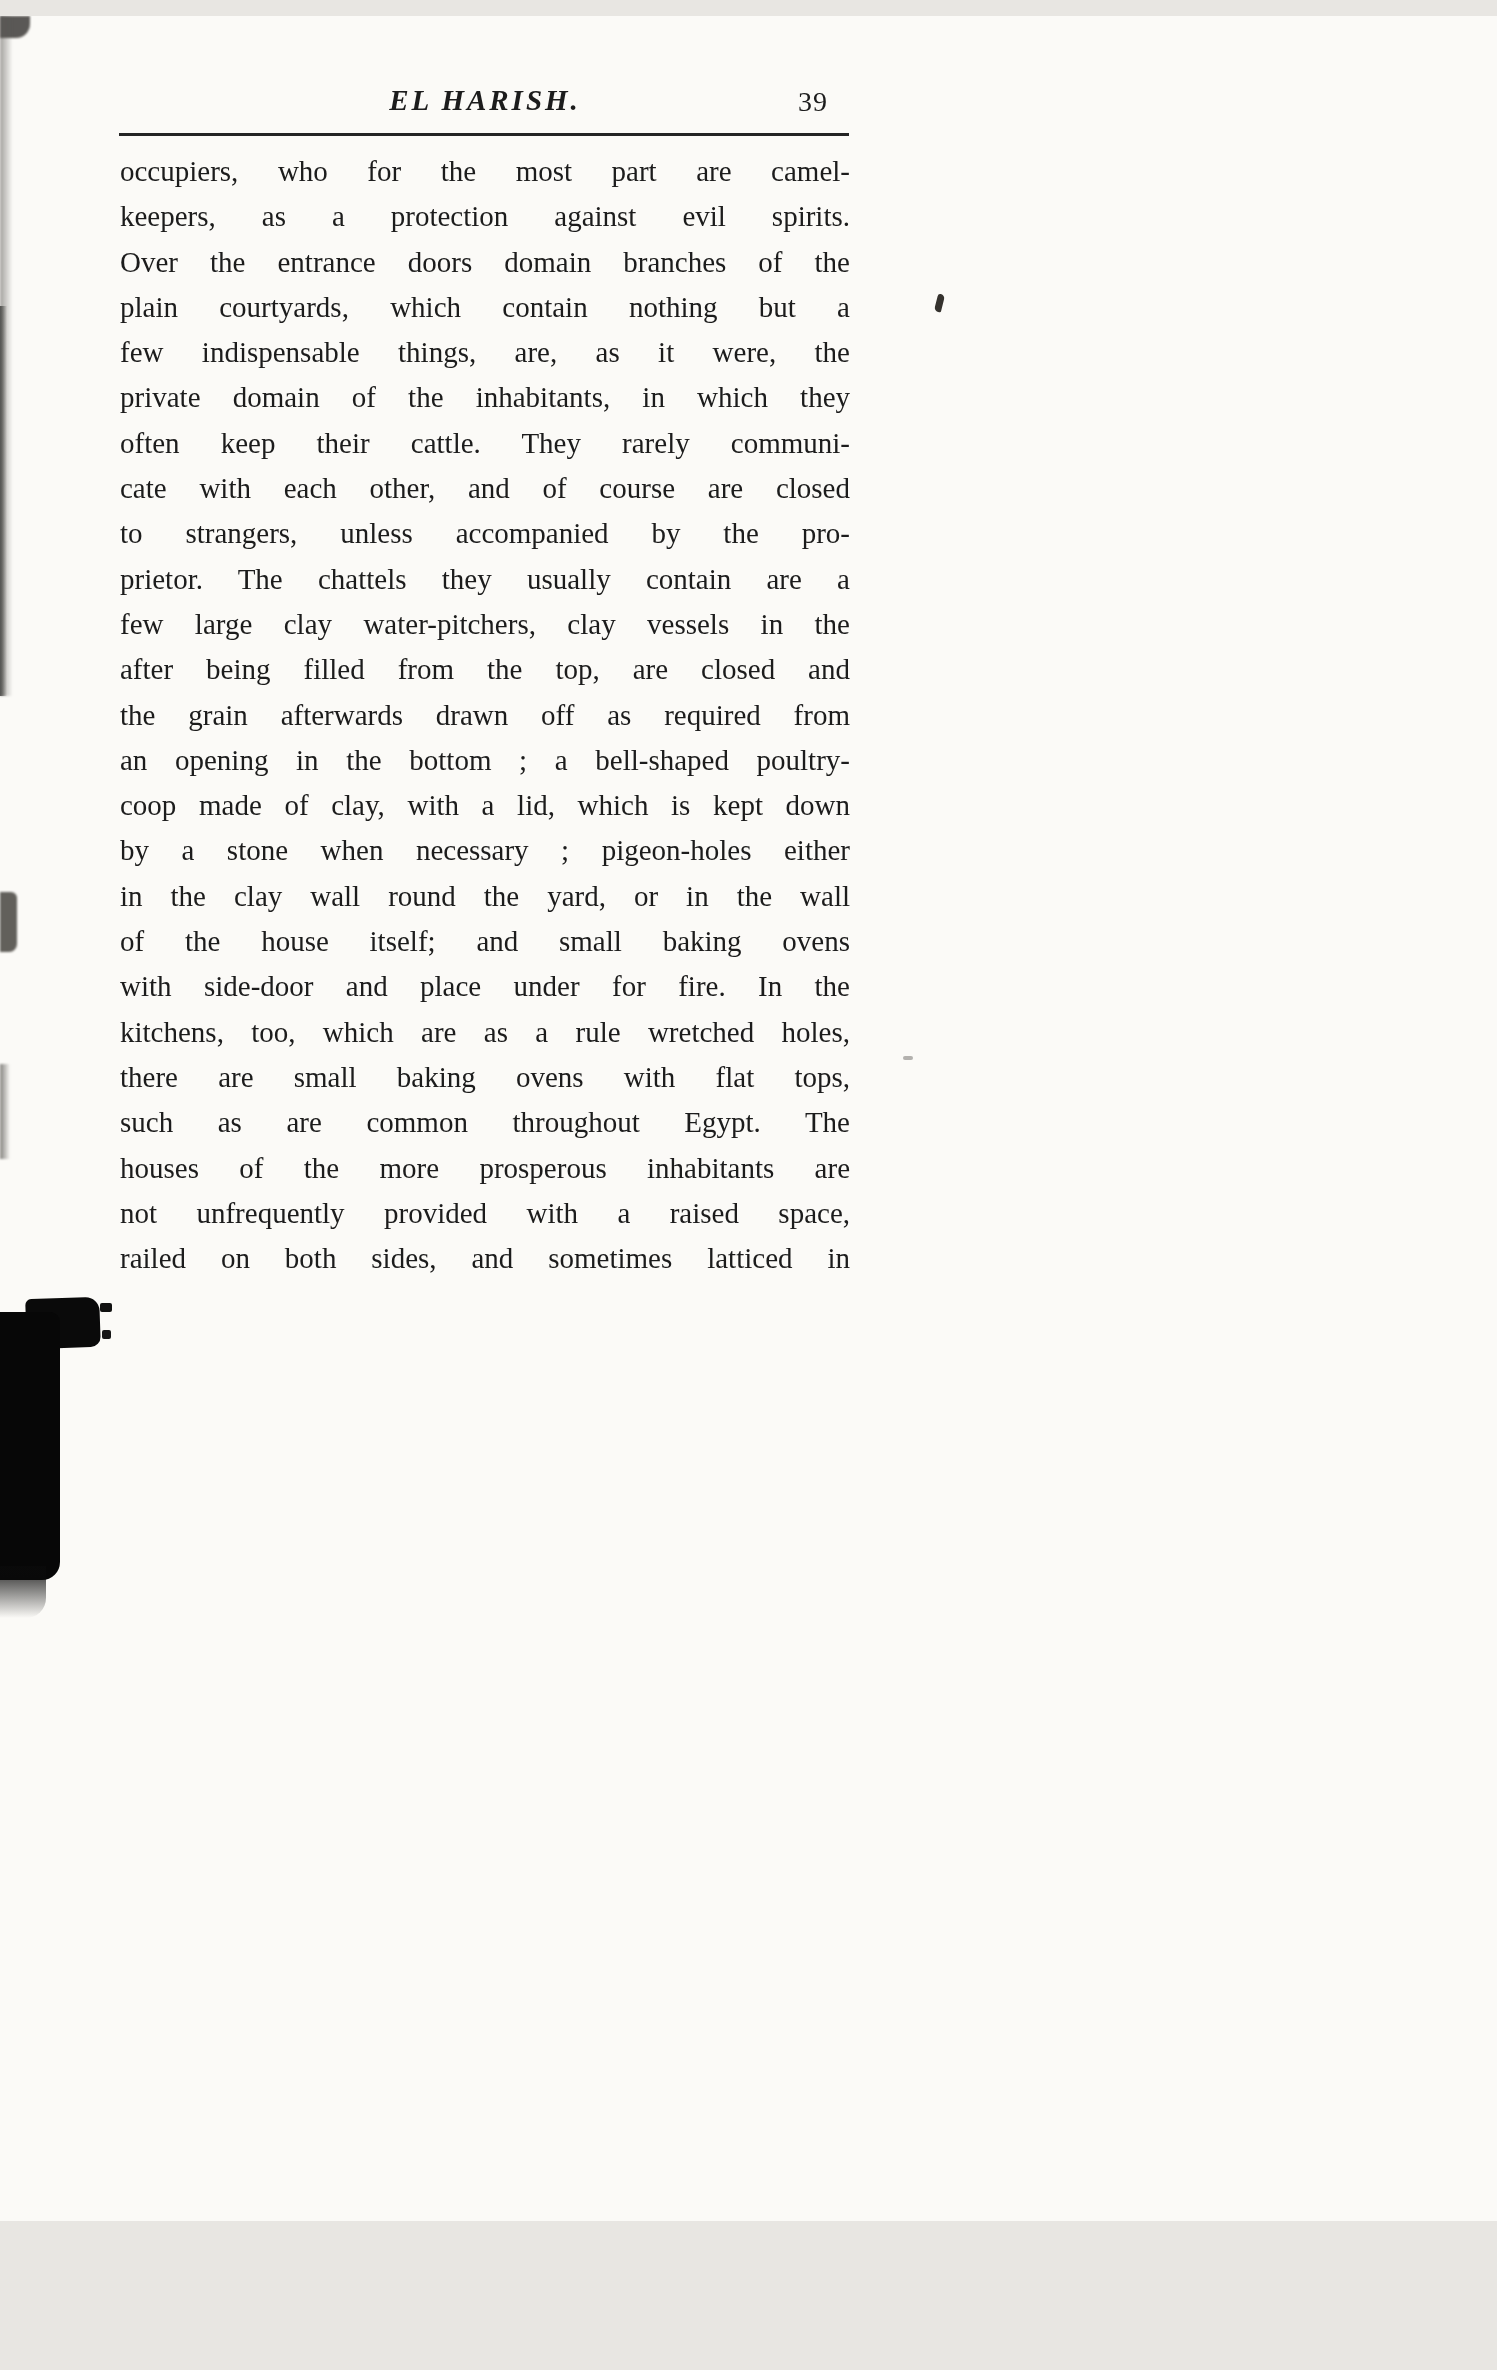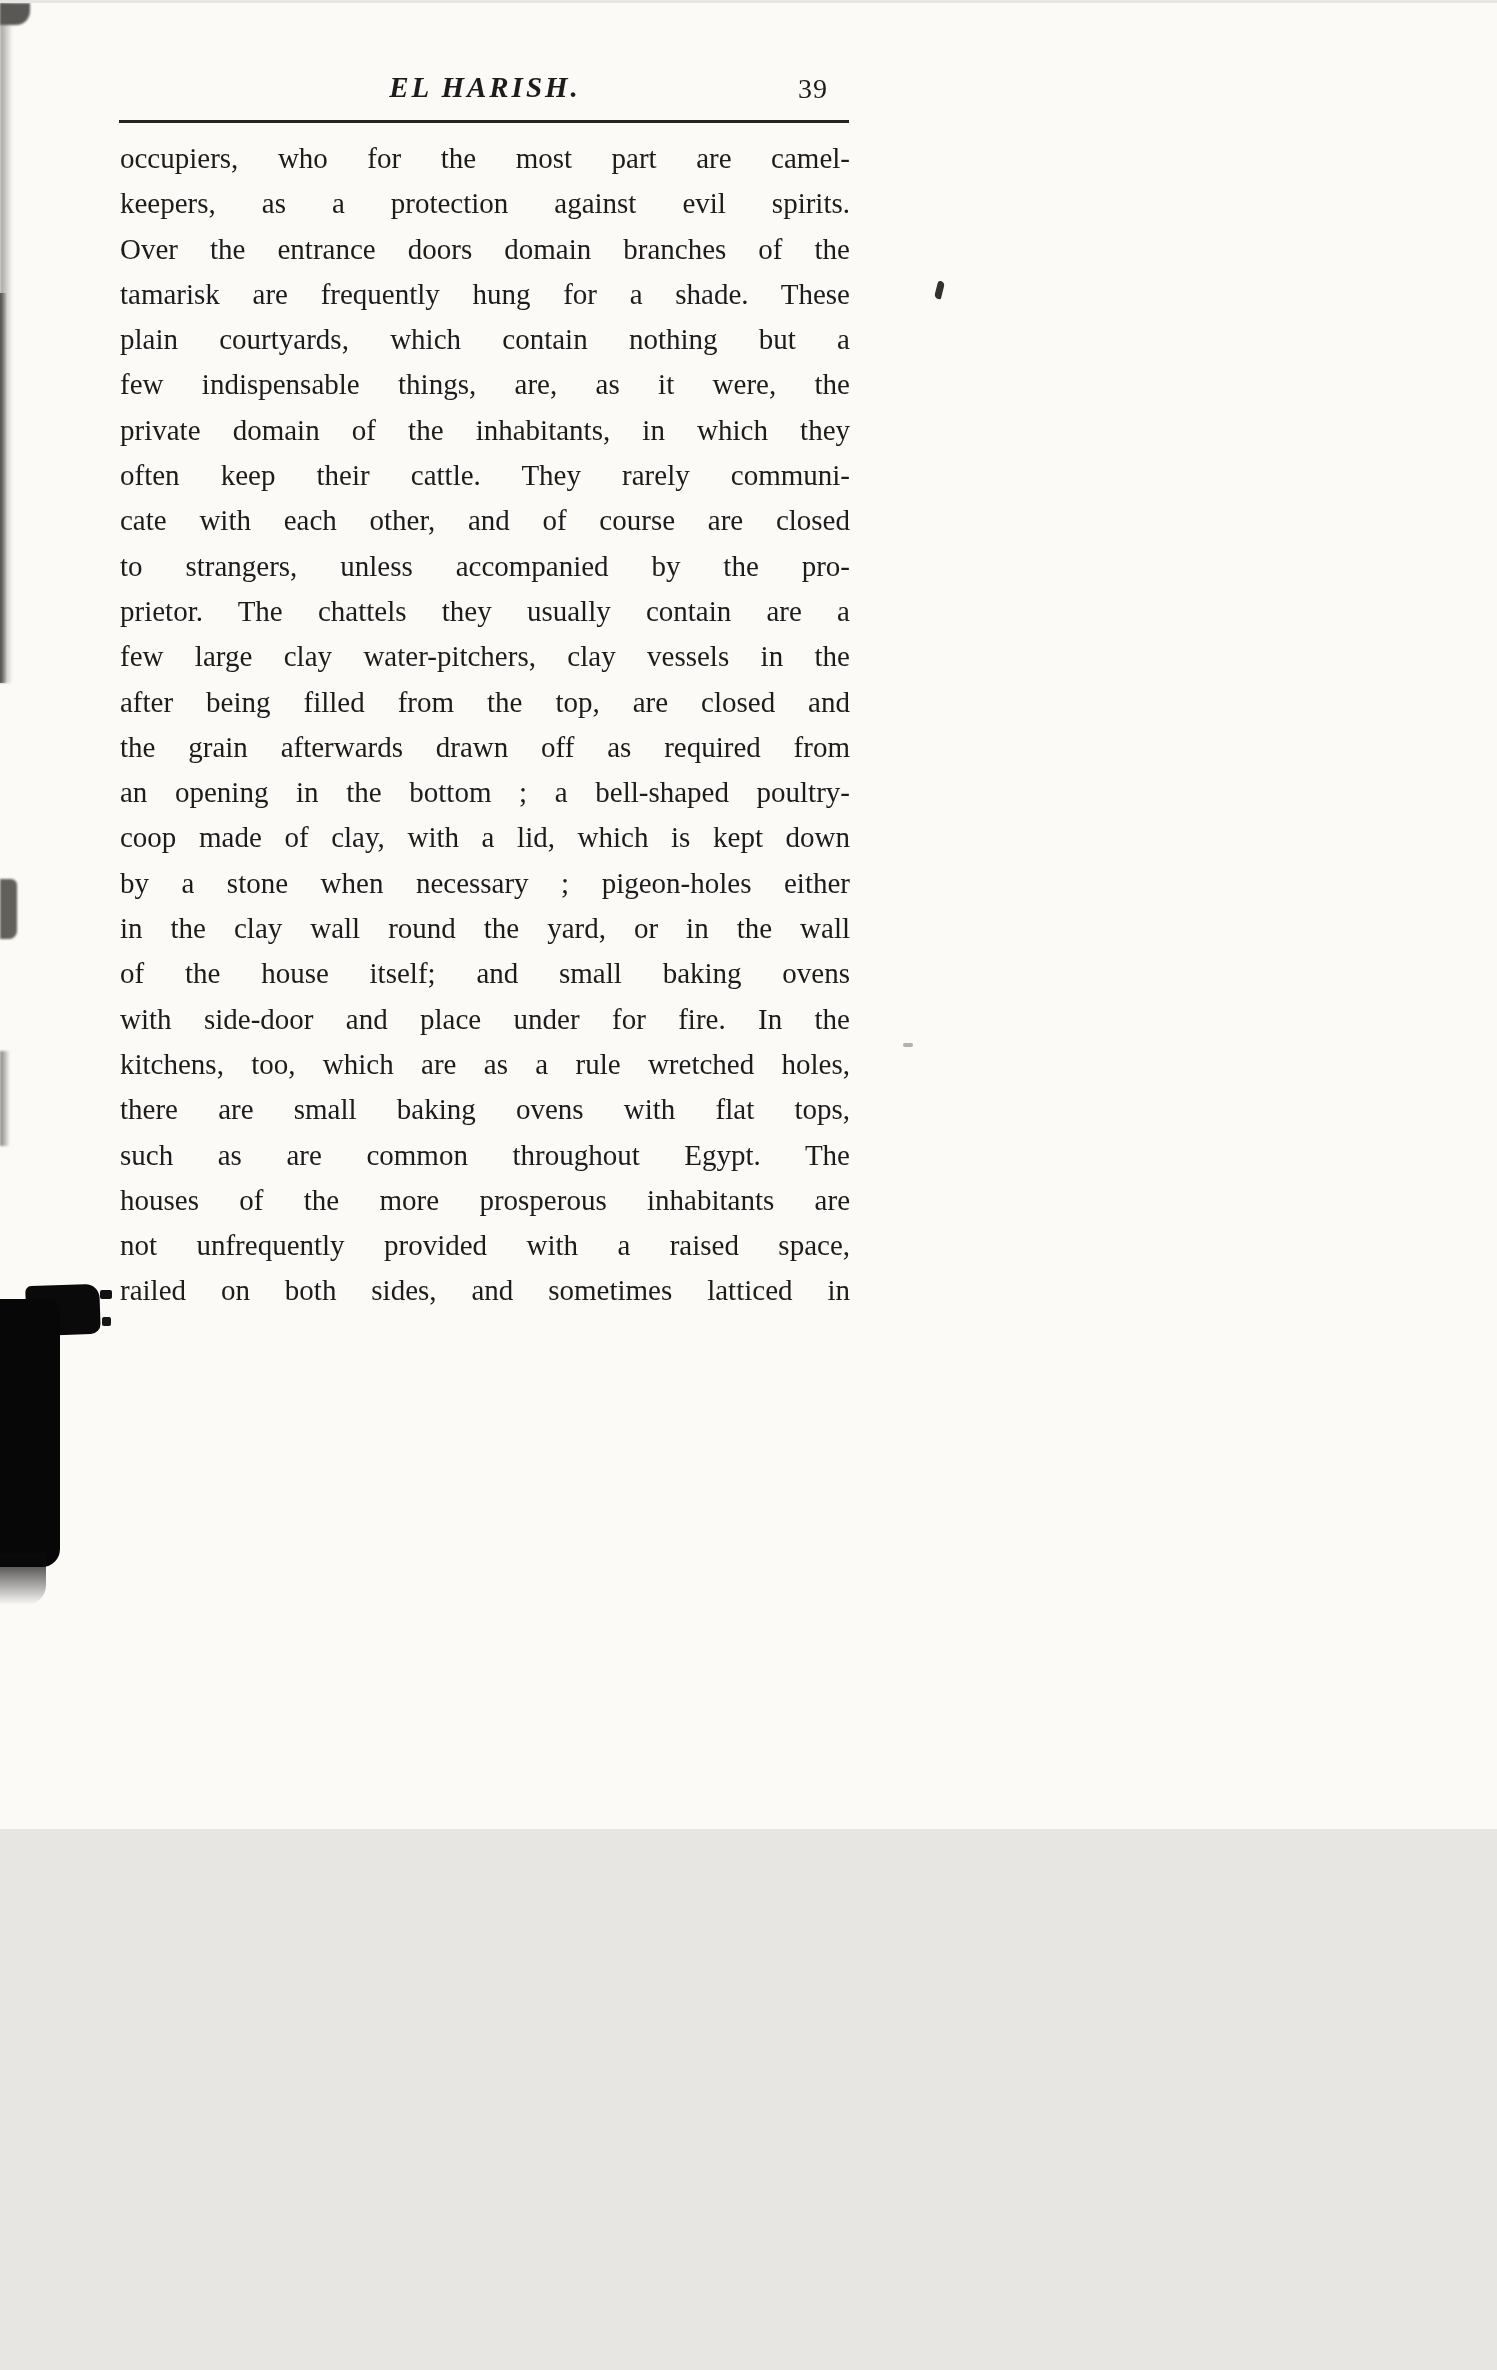--- a/index.html
+++ b/index.html
@@ -3,22 +3,22 @@
 <meta charset="utf-8">
 <style>
   html, body {
     margin: 0;
     padding: 0;
     background: #e8e6e2;
   }
   .page {
     position: relative;
     width: 1497px;
-    height: 1826px;
-    margin: 3px auto;
+    height: 2205px;
+    margin: 16px auto;
     background: var(--paper, #fbfaf7);
     overflow: hidden;
     font-family: "Liberation Serif", "DejaVu Serif", serif;
     color: var(--ink, #1c1c1c);
   }
 
   
   .header {
     position: absolute;
     left: 120px;
@@ -156,21 +156,20 @@
     <span class="running-title">EL HARISH.</span>
     <span class="page-number">39</span>
   </div>
 
   <div class="header-rule"></div>
 
   <div class="body-text" id="body-text">
       <div class="text-line">occupiers, who for the most part are camel-</div>
       <div class="text-line">keepers, as a protection against evil spirits.</div>
       <div class="text-line">Over the entrance doors domain branches of the</div>
-      <div class="text-line">tamarisk are frequently hung for a shade. These</div>
       <div class="text-line">plain courtyards, which contain nothing but a</div>
       <div class="text-line">few indispensable things, are, as it were, the</div>
       <div class="text-line">private domain of the inhabitants, in which they</div>
       <div class="text-line">often keep their cattle. They rarely communi-</div>
       <div class="text-line">cate with each other, and of course are closed</div>
       <div class="text-line">to strangers, unless accompanied by the pro-</div>
       <div class="text-line">prietor. The chattels they usually contain are a</div>
       <div class="text-line">few large clay water-pitchers, clay vessels in the</div>
       <div class="text-line">after being filled from the top, are closed and</div>
       <div class="text-line">the grain afterwards drawn off as required from</div>

